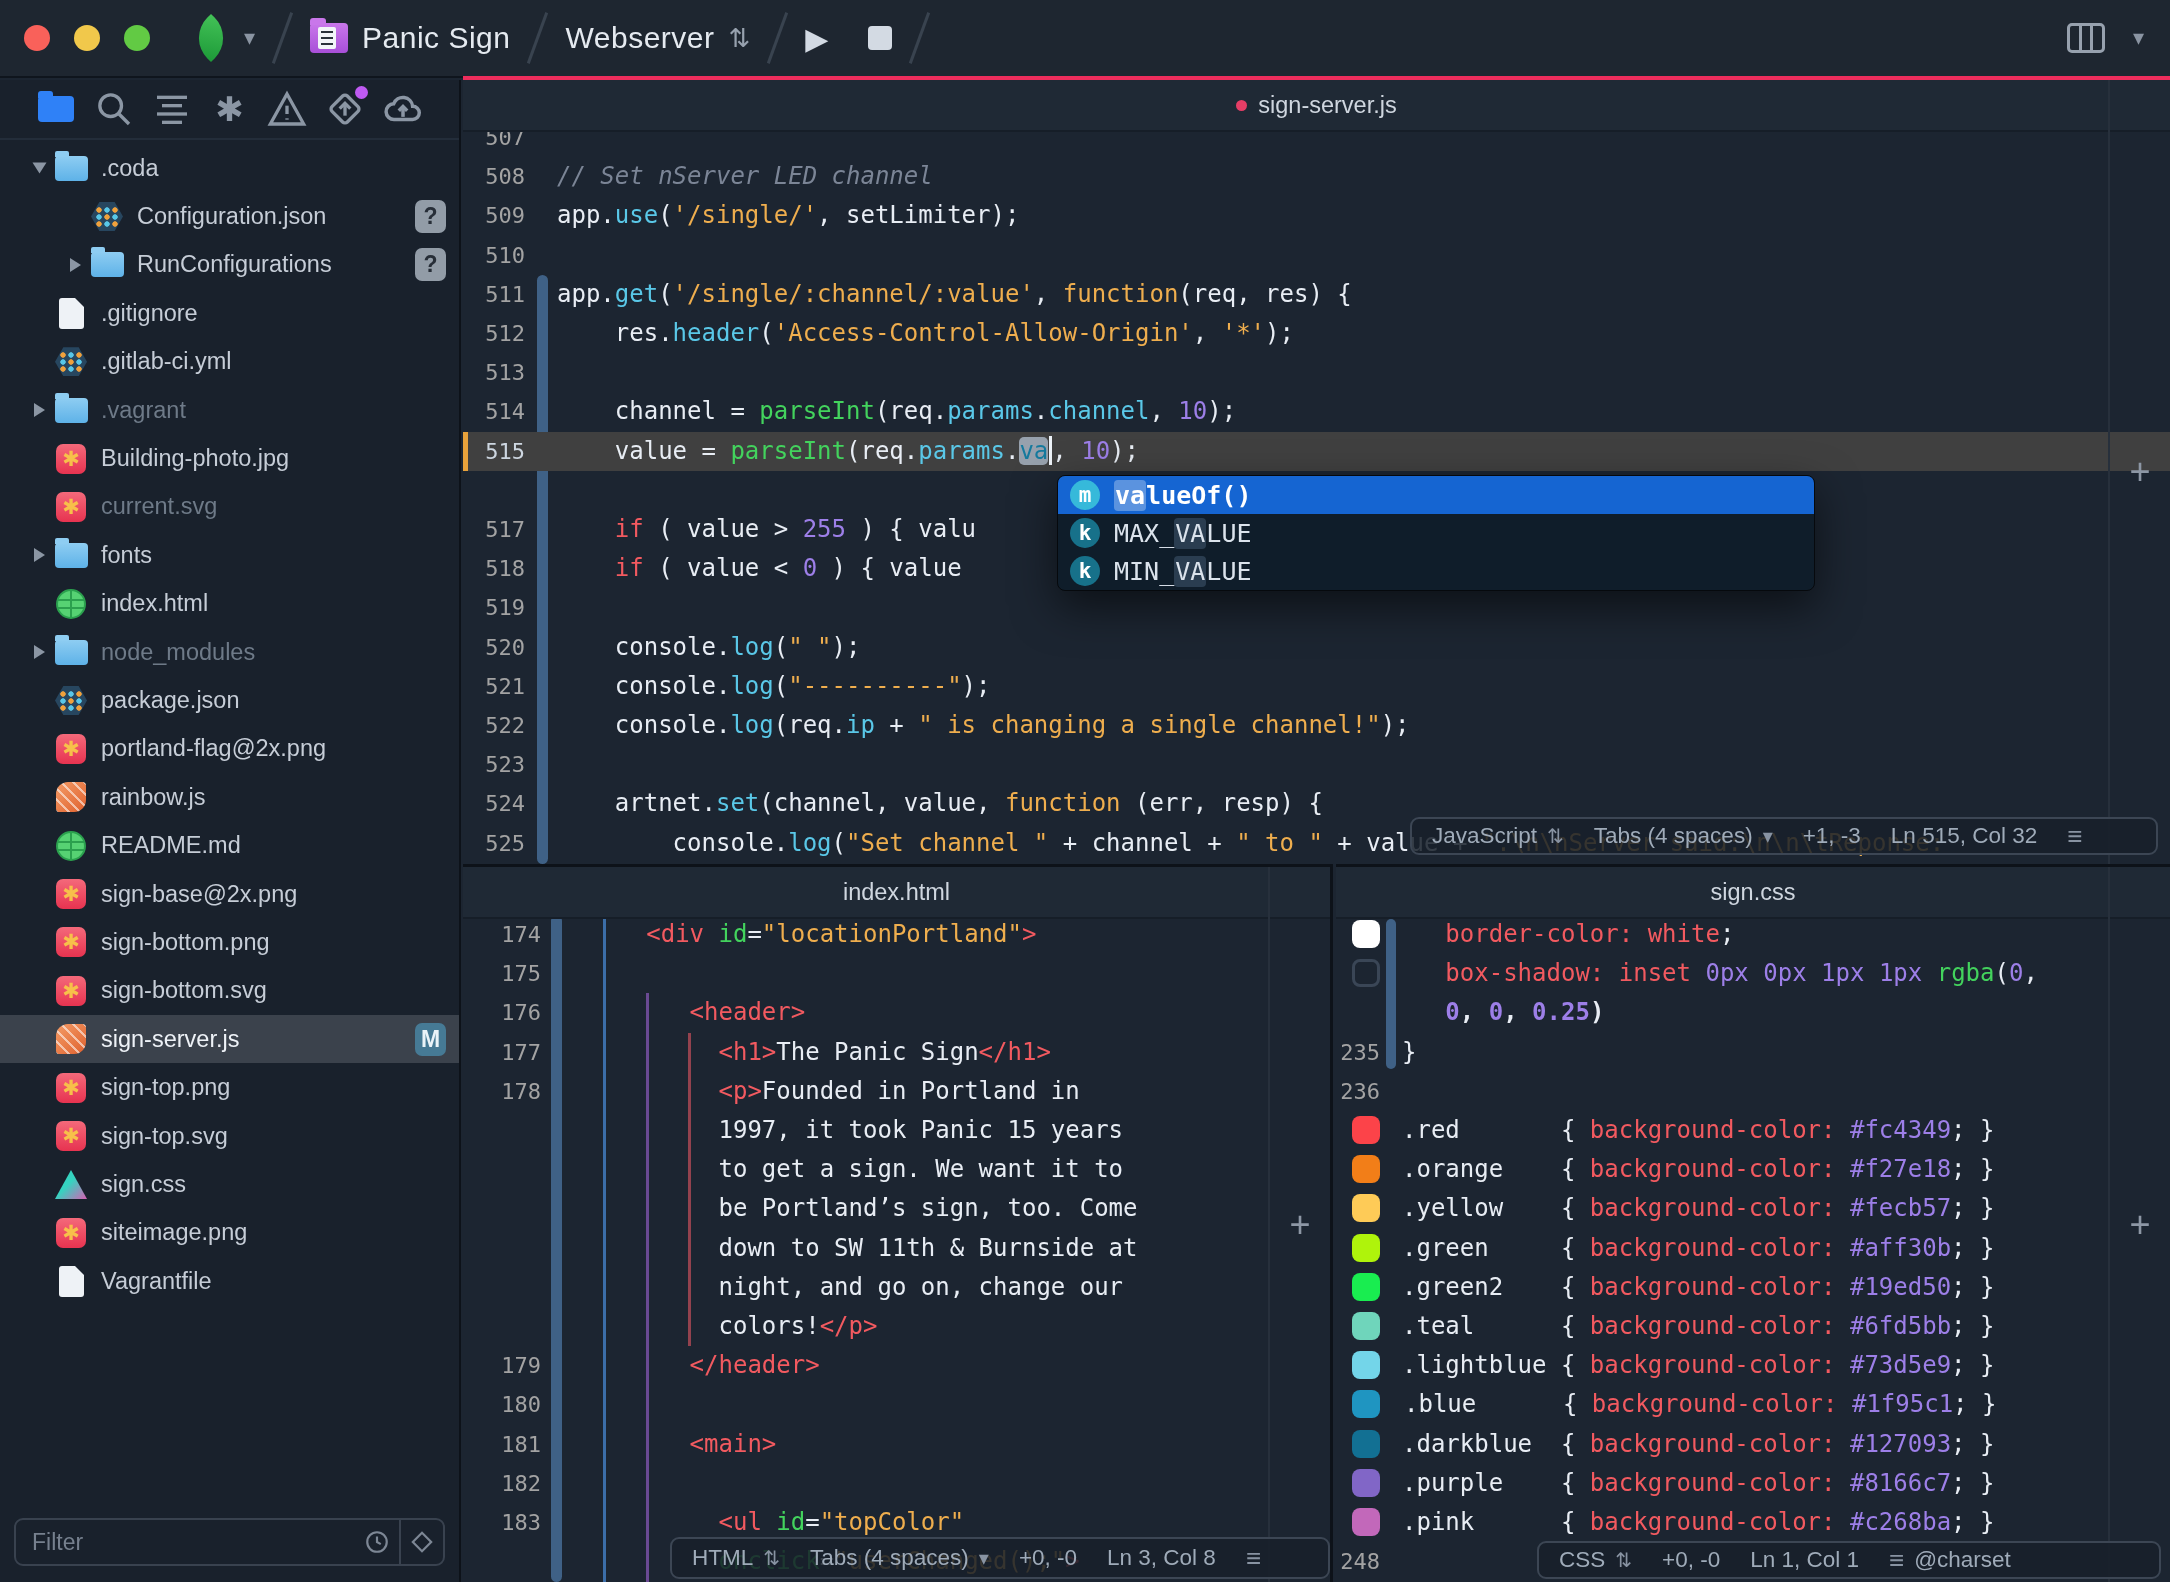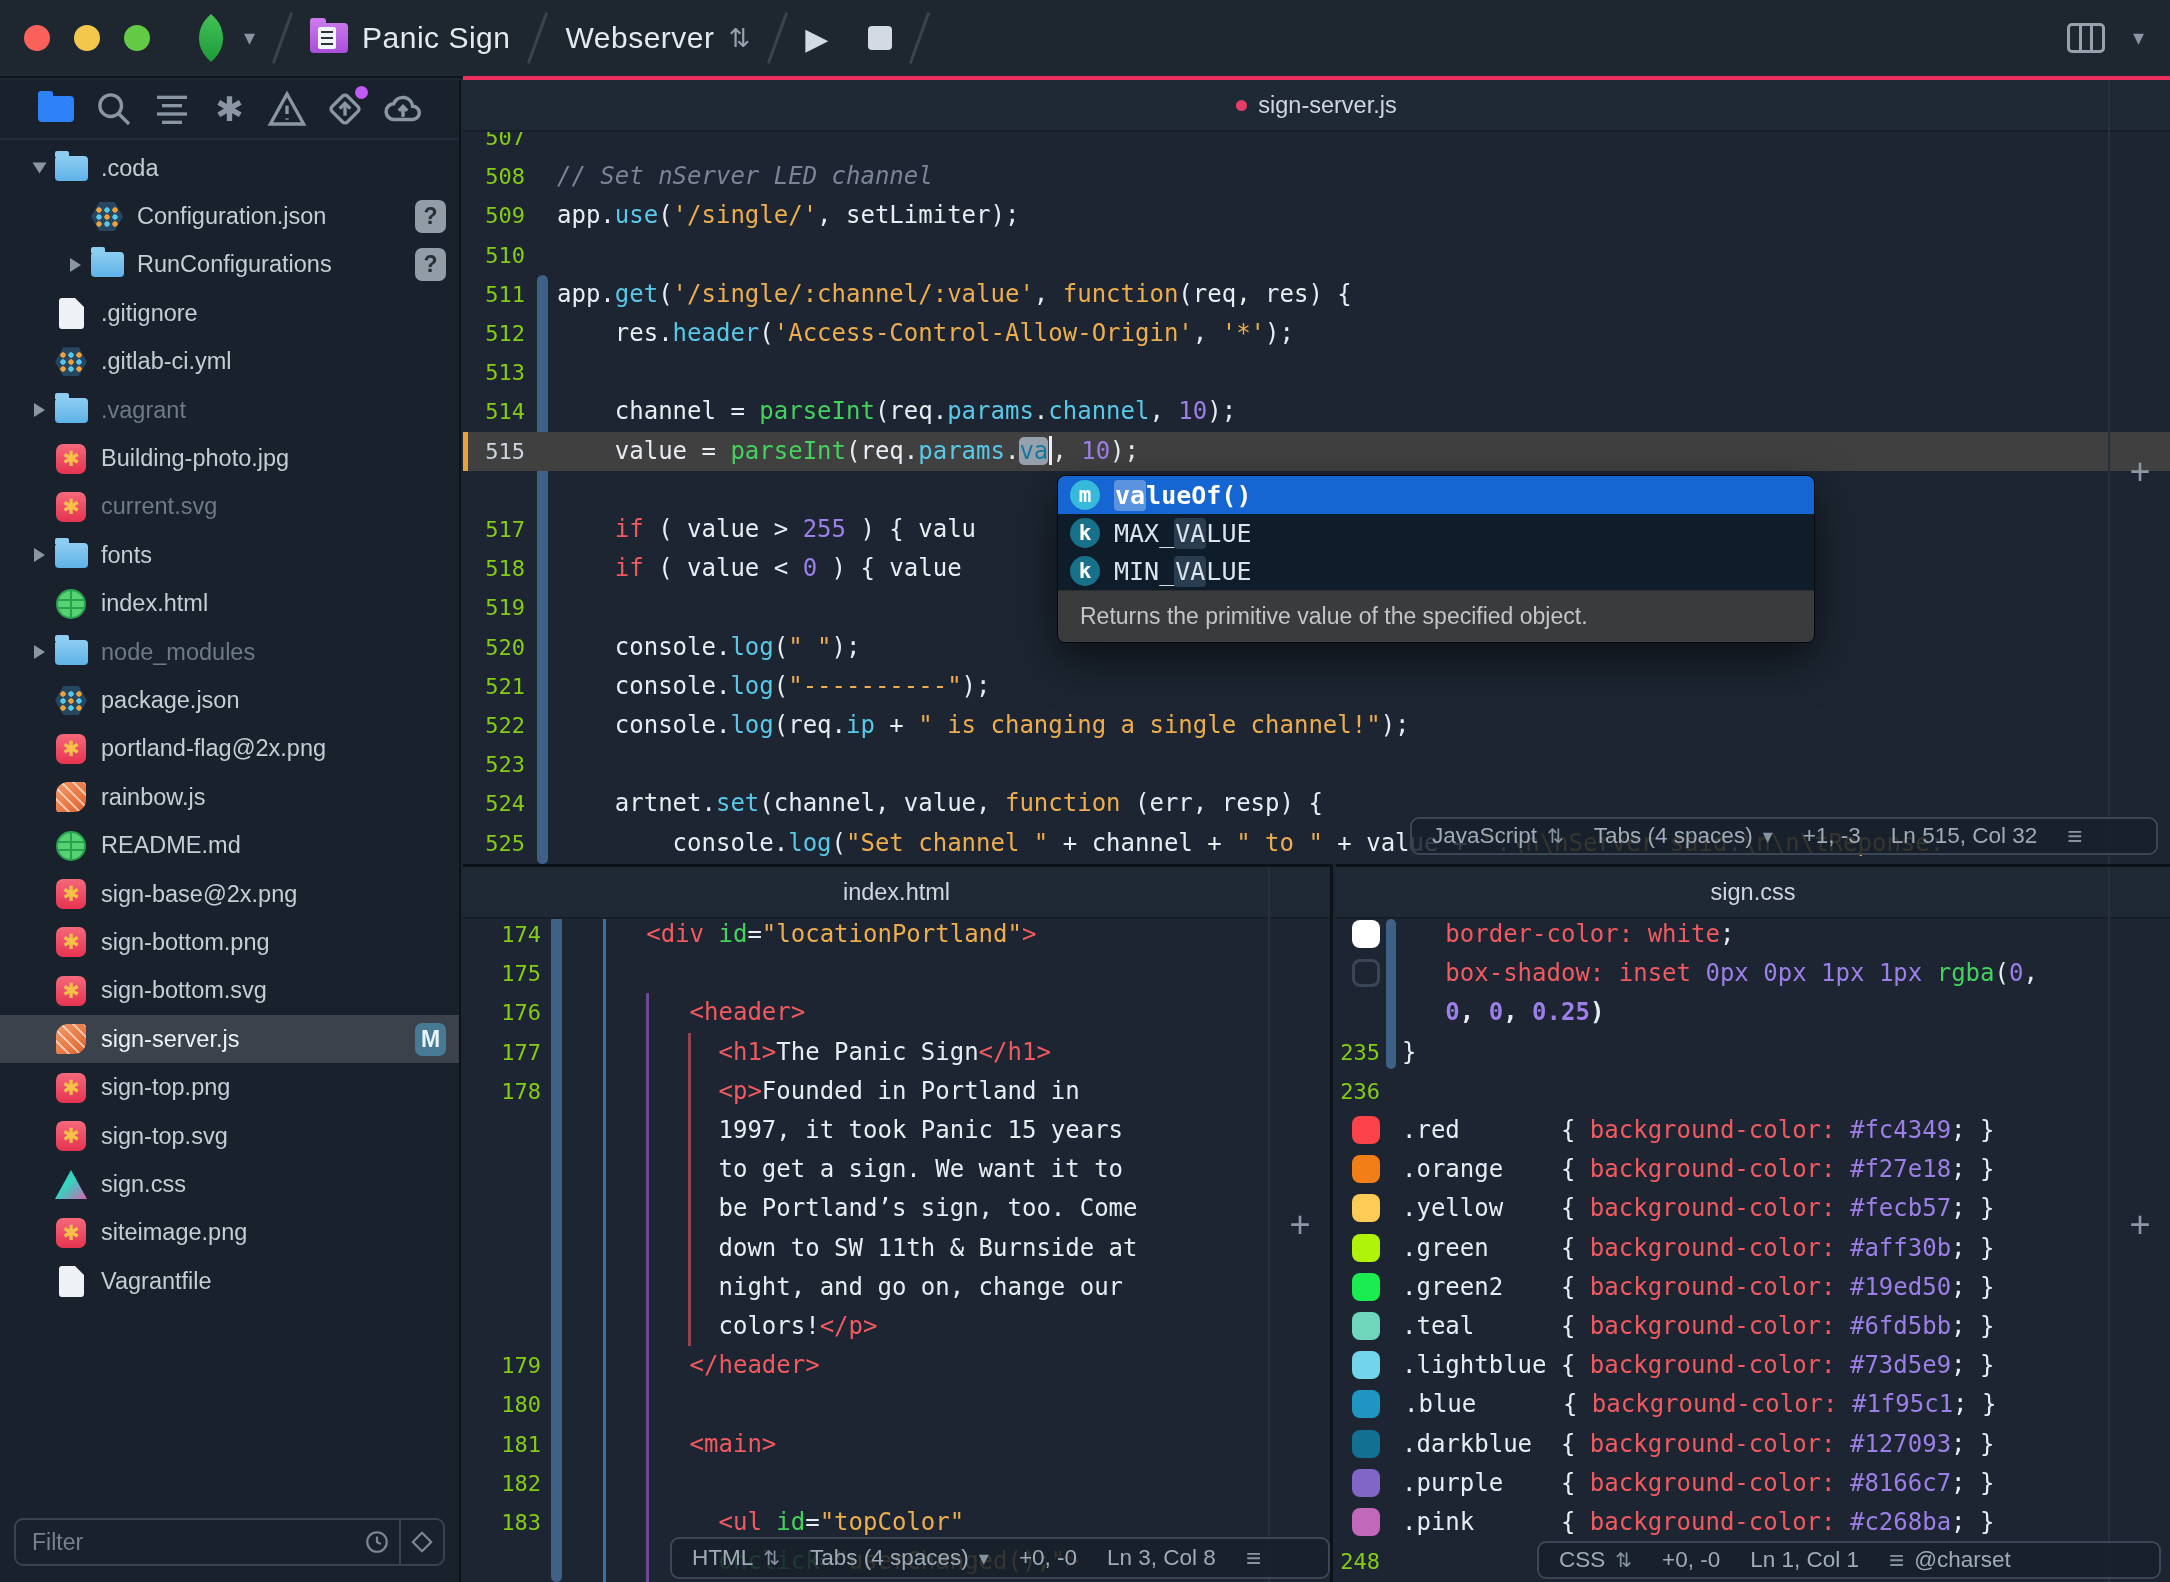--- a/index.html
+++ b/index.html
@@ -127,21 +127,21 @@
   .mod-dot { width:11px; height:11px; border-radius:50%; background:#e53e66; margin-right:11px; }
   .add-btn { position:absolute; right:0; top:0; width:62px; height:100%;
              border:none; border-left:2px solid #27303c; background:transparent;
              color:#8d97a5; font-size:36px; font-weight:300; z-index:11; }
 
   .code-area { position:absolute; inset:0; overflow:hidden; }
   .crow { position:absolute; left:0; right:0; height:39.2px; }
   .crow.cur { background:#404040; }
   .cur-mark { position:absolute; left:0; top:0; bottom:0; width:5px; background:#e8a23b; }
   .gut { position:absolute; top:0; font-family:"DejaVu Sans Mono",monospace;
-         font-size:22px; color:#84cc16; text-align:right; line-height:39.2px; }
+         font-size:22px; color:#a3a3a3; text-align:right; line-height:39.2px; }
   .crow.cur .gut { color:#cdd6e0; }
   .codeline { position:absolute; top:0; font-family:"DejaVu Sans Mono",monospace;
               font-size:24px; line-height:39.2px; white-space:pre; }
   .tk-com { color:#7b8596; font-style:italic; }
   .tk-red { color:#f25a60; }
   .tk-cyan { color:#5ac8e8; }
   .tk-str { color:#efae4e; }
   .tk-num { color:#9d7fe8; }
   .tk-grn { color:#43d35d; }
   .tk-wht { color:#e8edf4; }
@@ -544,21 +544,20 @@
             <span><span class="ac-match">va</span><span>lueOf()</span></span>
           </div>
           <div class="ac-item">
             <span class="ac-badge k">k</span>
             <span><span>MAX_</span><span class="ac-match">VA</span><span>LUE</span></span>
           </div>
           <div class="ac-item">
             <span class="ac-badge k">k</span>
             <span><span>MIN_</span><span class="ac-match">VA</span><span>LUE</span></span>
           </div>
-          <div class="ac-detail">Returns the primitive value of the specified object.</div>
         </div>
       <div class="pill" id="main-pill" style="left:947px;top:737px;width:748px;height:38px;">
           <span class="pi">
             <span>JavaScript</span>
             <span class="chev2">⇅</span>
           </span>
           <span class="pi">
             <span>Tabs (4 spaces)</span>
             <span class="chev2">▾</span>
           </span>

